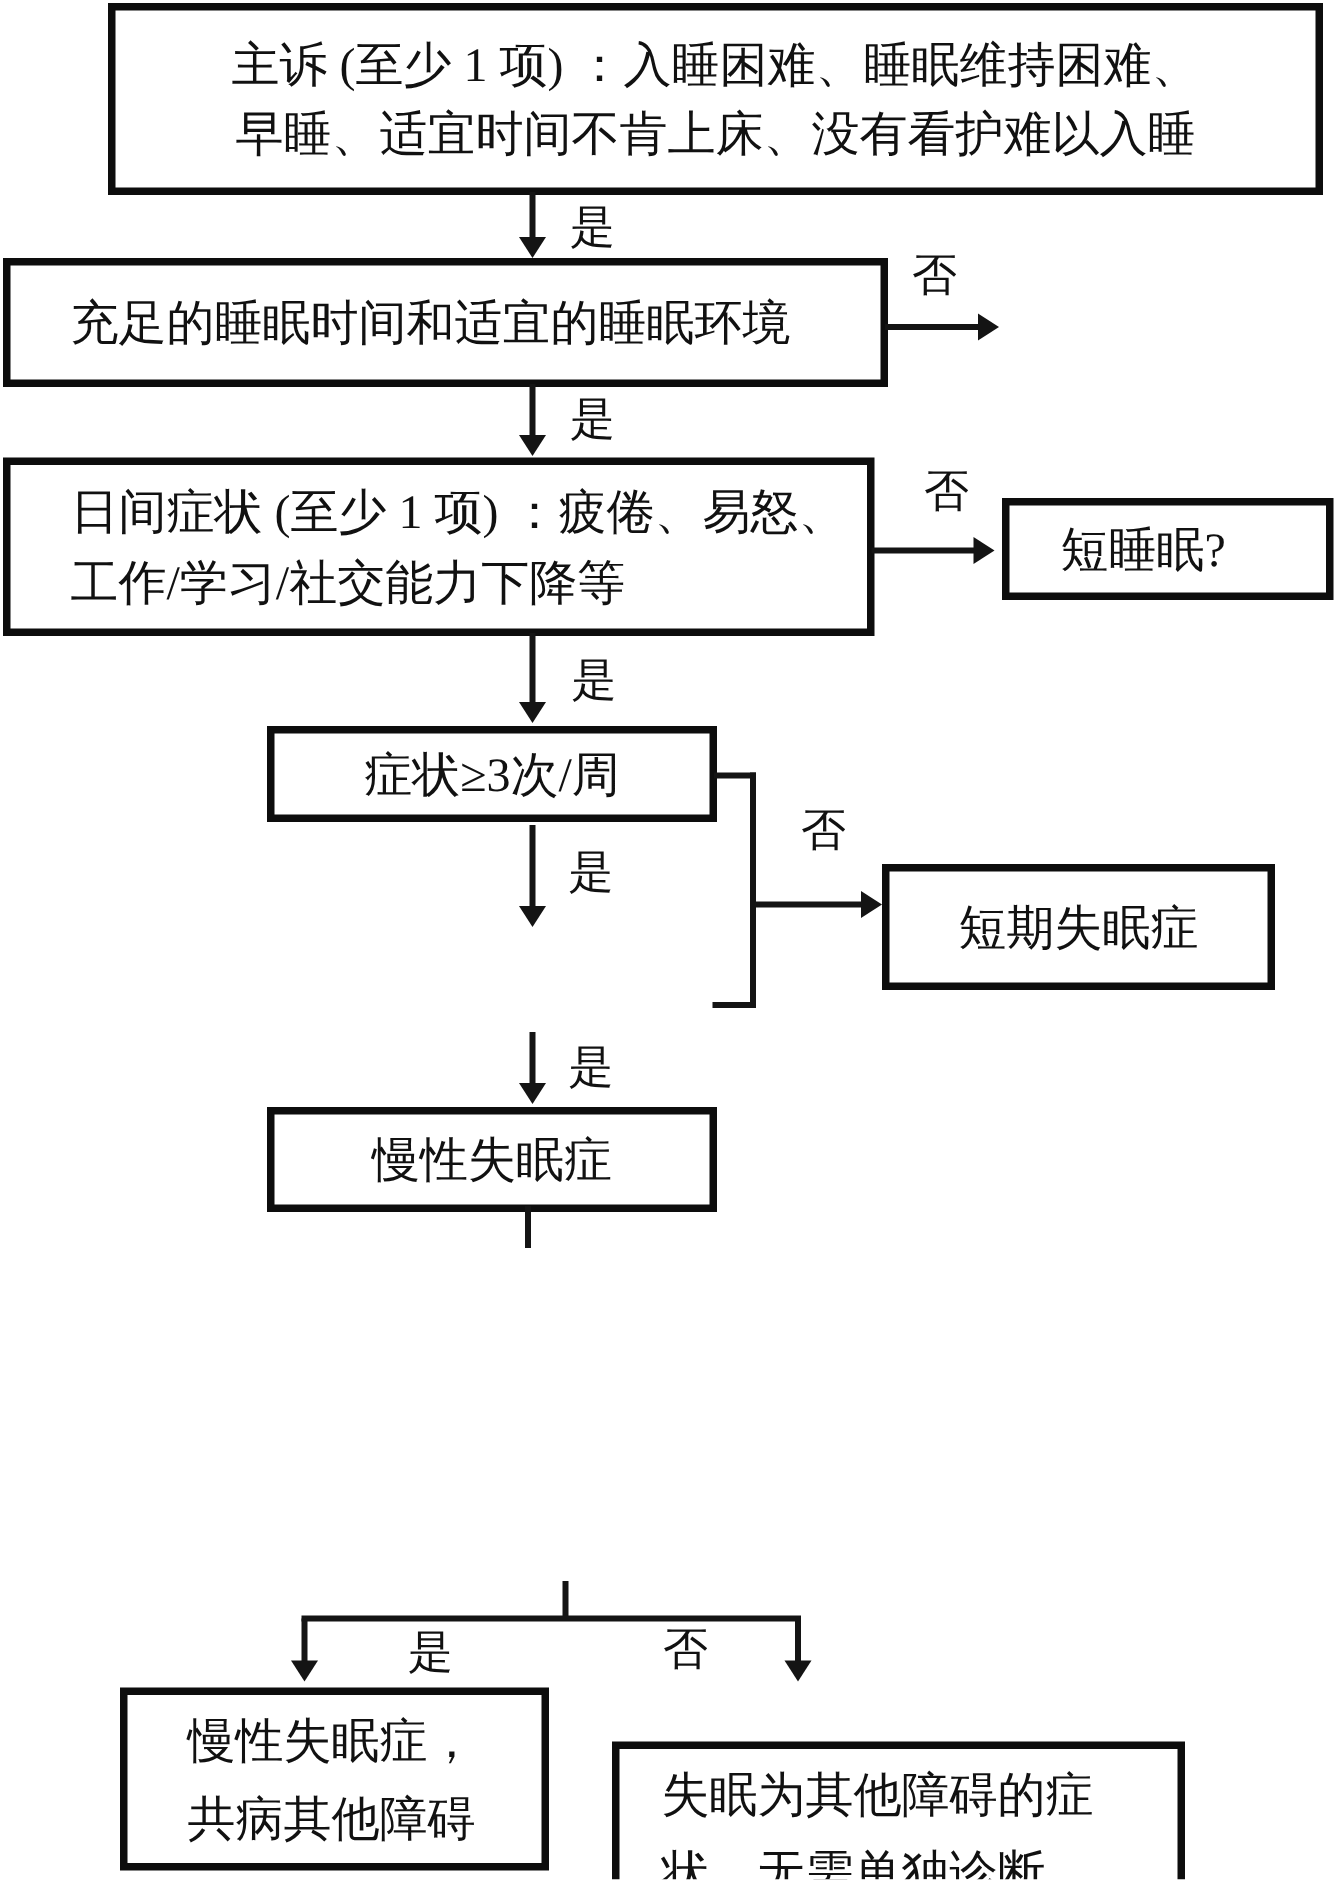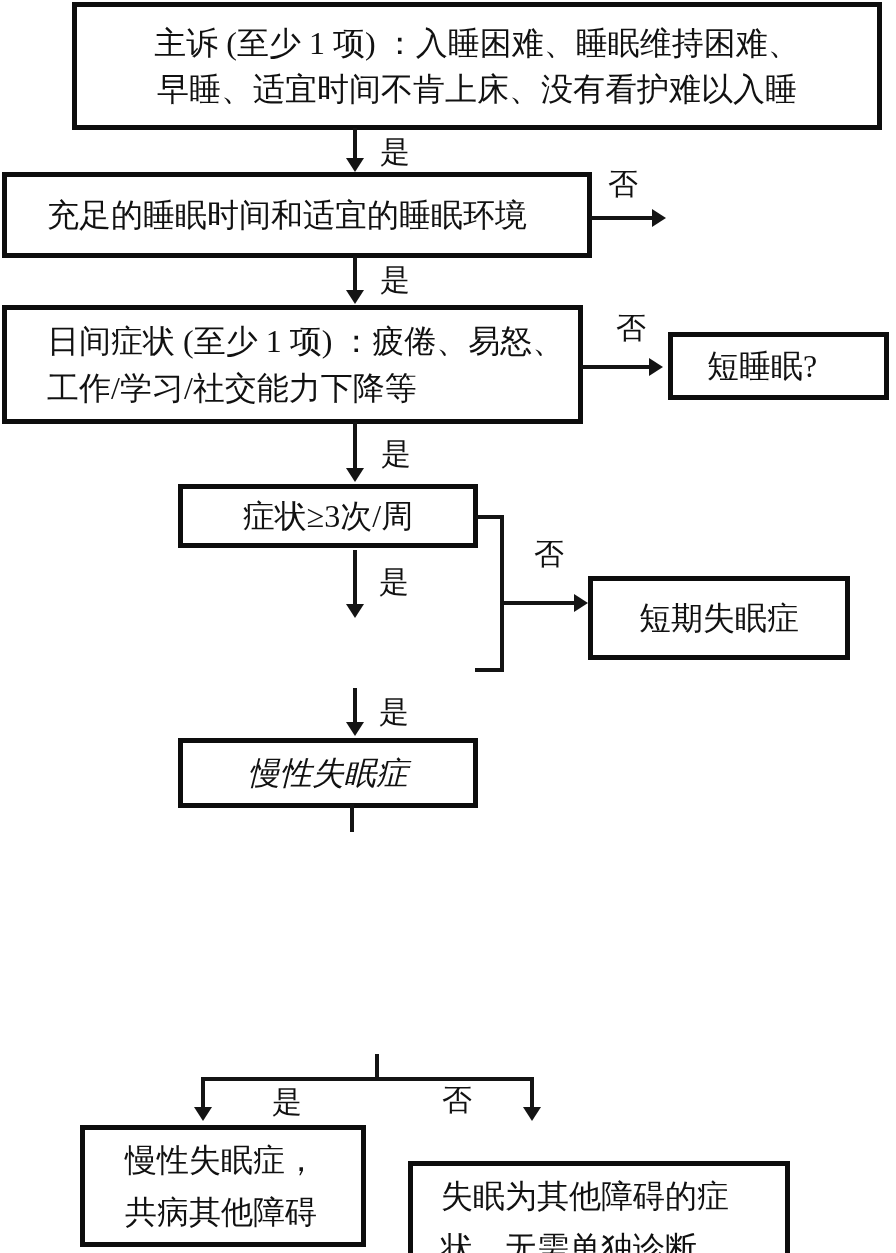--- a/index.html
+++ b/index.html
@@ -42,21 +42,21 @@
   <div class="node left" style="left:2px;top:305px;width:581px;height:119px;padding-left:40px;line-height:47px;">日间症状 (至少 1 项) ：疲倦、易怒、
 工作/学习/社交能力下降等</div>
 
   <div class="node left" style="left:668px;top:332px;width:221px;height:68px;padding-left:34px;">短睡眠?</div>
 
   <div class="node center" style="left:178px;top:484px;width:300px;height:64px;">症状≥3次/周</div>
 
   <div class="node center" style="left:588px;top:552px;width:262px;height:84px;margin-top:24px;">短期失眠症</div>
 
 
-  <div class="node center" style="left:178px;top:738px;width:300px;height:70px;font-style:italic;">慢性失眠症</div>
+  <div class="node center" style="left:178px;top:738px;width:300px;height:70px;">慢性失眠症</div>
 
 
   <div class="node left" style="left:80px;top:1125px;width:286px;height:122px;padding-left:40px;line-height:52px;">慢性失眠症，
 共病其他障碍</div>
 
   <div class="node left" style="left:408px;top:1125px;width:382px;height:122px;padding-left:28px;line-height:52px;margin-top:36px;">失眠为其他障碍的症
 状，无需单独诊断</div>
 
   <div class="line" style="left:353px;top:128px;width:4px;height:34px;"></div>
   <div class="arrow-down" style="left:346px;top:158px;"></div>

